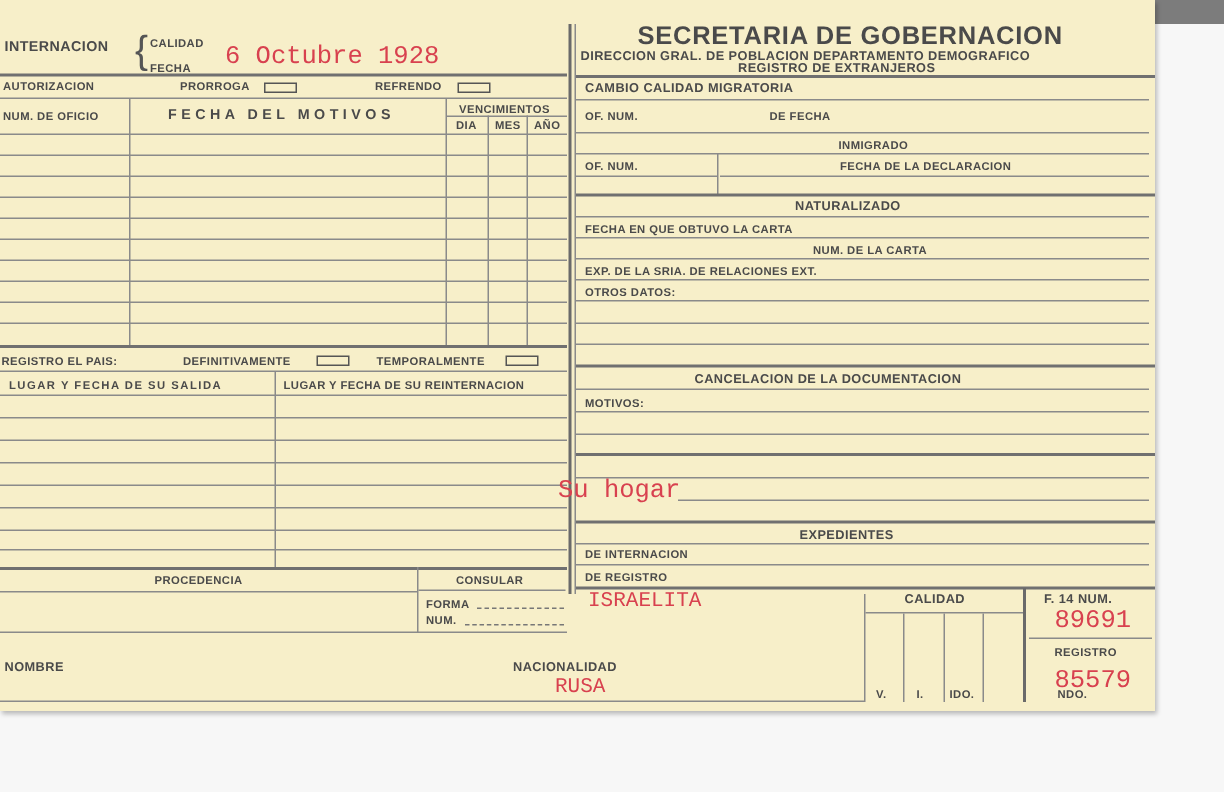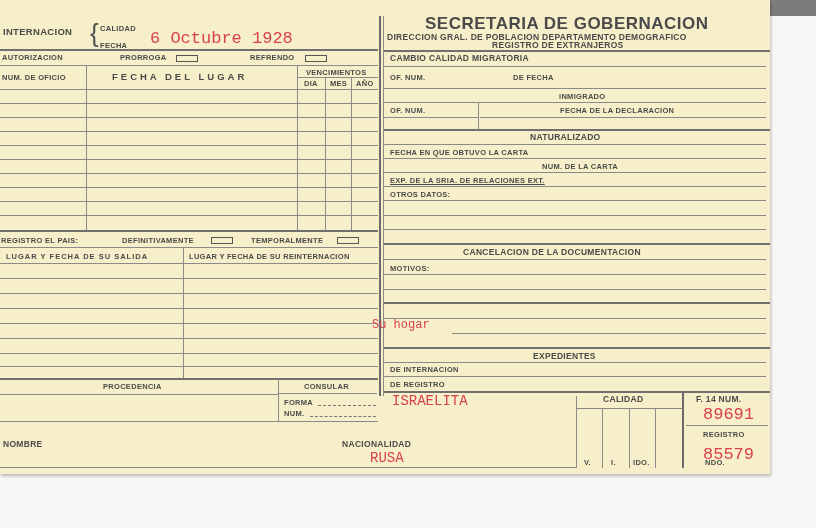--- a/index.html
+++ b/index.html
@@ -36,21 +36,21 @@
 
   <div class="hl2" style="left:0;top:49px;width:378px;"></div>
   <span class="t s7" style="left:2px;top:53px;">AUTORIZACION</span>
   <span class="t s7" style="left:120px;top:53px;">PRORROGA</span>
   <div class="box" style="left:176px;top:55px;"></div>
   <span class="t s7" style="left:250px;top:53px;text-align:right;">REFRENDO</span>
   <div class="box" style="left:305px;top:55px;"></div>
   <div class="hl" style="left:0;top:65px;width:378px;"></div>
 
   <span class="t s7" style="left:2px;top:73px;">NUM. DE OFICIO</span>
-  <span class="t s9" style="left:112px;top:71px;letter-spacing:3px;">FECHA DEL LUGAR</span>
+  <span class="t s9" style="left:112px;top:71px;letter-spacing:3px;">FECHA DEL MOTIVOS</span>
   <span class="t s7" style="left:306px;top:68px;">VENCIMIENTOS</span>
   <div class="hl" style="left:298px;top:77px;width:80px;"></div>
   <span class="t s7" style="left:304px;top:79px;">DIA</span>
   <span class="t s7" style="left:330px;top:79px;">MES</span>
   <span class="t s7" style="left:356px;top:79px;">AÑO</span>
   <div class="vl" style="left:86px;top:66px;height:164px;"></div>
   <div class="vl" style="left:297px;top:66px;height:164px;"></div>
   <div class="vl" style="left:325px;top:77px;height:153px;"></div>
   <div class="vl" style="left:351px;top:77px;height:153px;"></div>
   <div class="hl" style="left:0;top:89px;width:378px;"></div>
@@ -113,37 +113,37 @@
   <div class="hl" style="left:384px;top:117px;width:94px;"></div>
   <div class="hl" style="left:480px;top:117px;width:286px;"></div>
   <div class="hl2" style="left:384px;top:129px;width:386px;"></div>
 
   <span class="t s8" style="left:530px;top:132px;">NATURALIZADO</span>
   <div class="hl" style="left:384px;top:144px;width:382px;"></div>
   <span class="t s7" style="left:390px;top:148px;">FECHA EN QUE OBTUVO LA CARTA</span>
   <div class="hl" style="left:384px;top:158px;width:382px;"></div>
   <span class="t s7" style="left:542px;top:162px;">NUM. DE LA CARTA</span>
   <div class="hl" style="left:384px;top:172px;width:382px;"></div>
-  <span class="t s7" style="left:390px;top:176px;text-decoration:underline;">EXP. DE LA SRIA. DE RELACIONES EXT.</span>
+  <span class="t s7" style="left:390px;top:176px;">EXP. DE LA SRIA. DE RELACIONES EXT.</span>
   <div class="hl" style="left:384px;top:186px;width:382px;"></div>
   <span class="t s7" style="left:390px;top:190px;">OTROS DATOS:</span>
   <div class="hl" style="left:384px;top:200px;width:382px;"></div>
   <div class="hl" style="left:384px;top:215px;width:382px;"></div>
   <div class="hl" style="left:384px;top:229px;width:382px;"></div>
   <div class="hl2" style="left:384px;top:243px;width:386px;"></div>
 
   <span class="t s8" style="left:463px;top:247px;">CANCELACION DE LA DOCUMENTACION</span>
   <div class="hl" style="left:384px;top:259px;width:382px;"></div>
   <span class="t s7" style="left:390px;top:264px;">MOTIVOS:</span>
   <div class="hl" style="left:384px;top:274px;width:382px;"></div>
   <div class="hl" style="left:384px;top:289px;width:382px;"></div>
   <div class="hl2" style="left:384px;top:302px;width:386px;"></div>
 
   <div class="hl" style="left:384px;top:318px;width:382px;"></div>
-  <span class="red" style="left:372px;top:318px;font-size:12px;">Su hogar</span>
+  <span class="red" style="left:372px;top:318px;font-size:17px;">Su hogar</span>
   <div class="hl" style="left:452px;top:333px;width:314px;"></div>
   <div class="hl2" style="left:384px;top:347px;width:386px;"></div>
 
   <span class="t s8" style="left:533px;top:351px;">EXPEDIENTES</span>
   <div class="hl" style="left:384px;top:362px;width:382px;"></div>
   <span class="t s7" style="left:390px;top:365px;">DE INTERNACION</span>
   <div class="hl" style="left:384px;top:376px;width:382px;"></div>
   <span class="t s7" style="left:390px;top:380px;">DE REGISTRO</span>
   <div class="hl2" style="left:384px;top:391px;width:386px;"></div>
 

